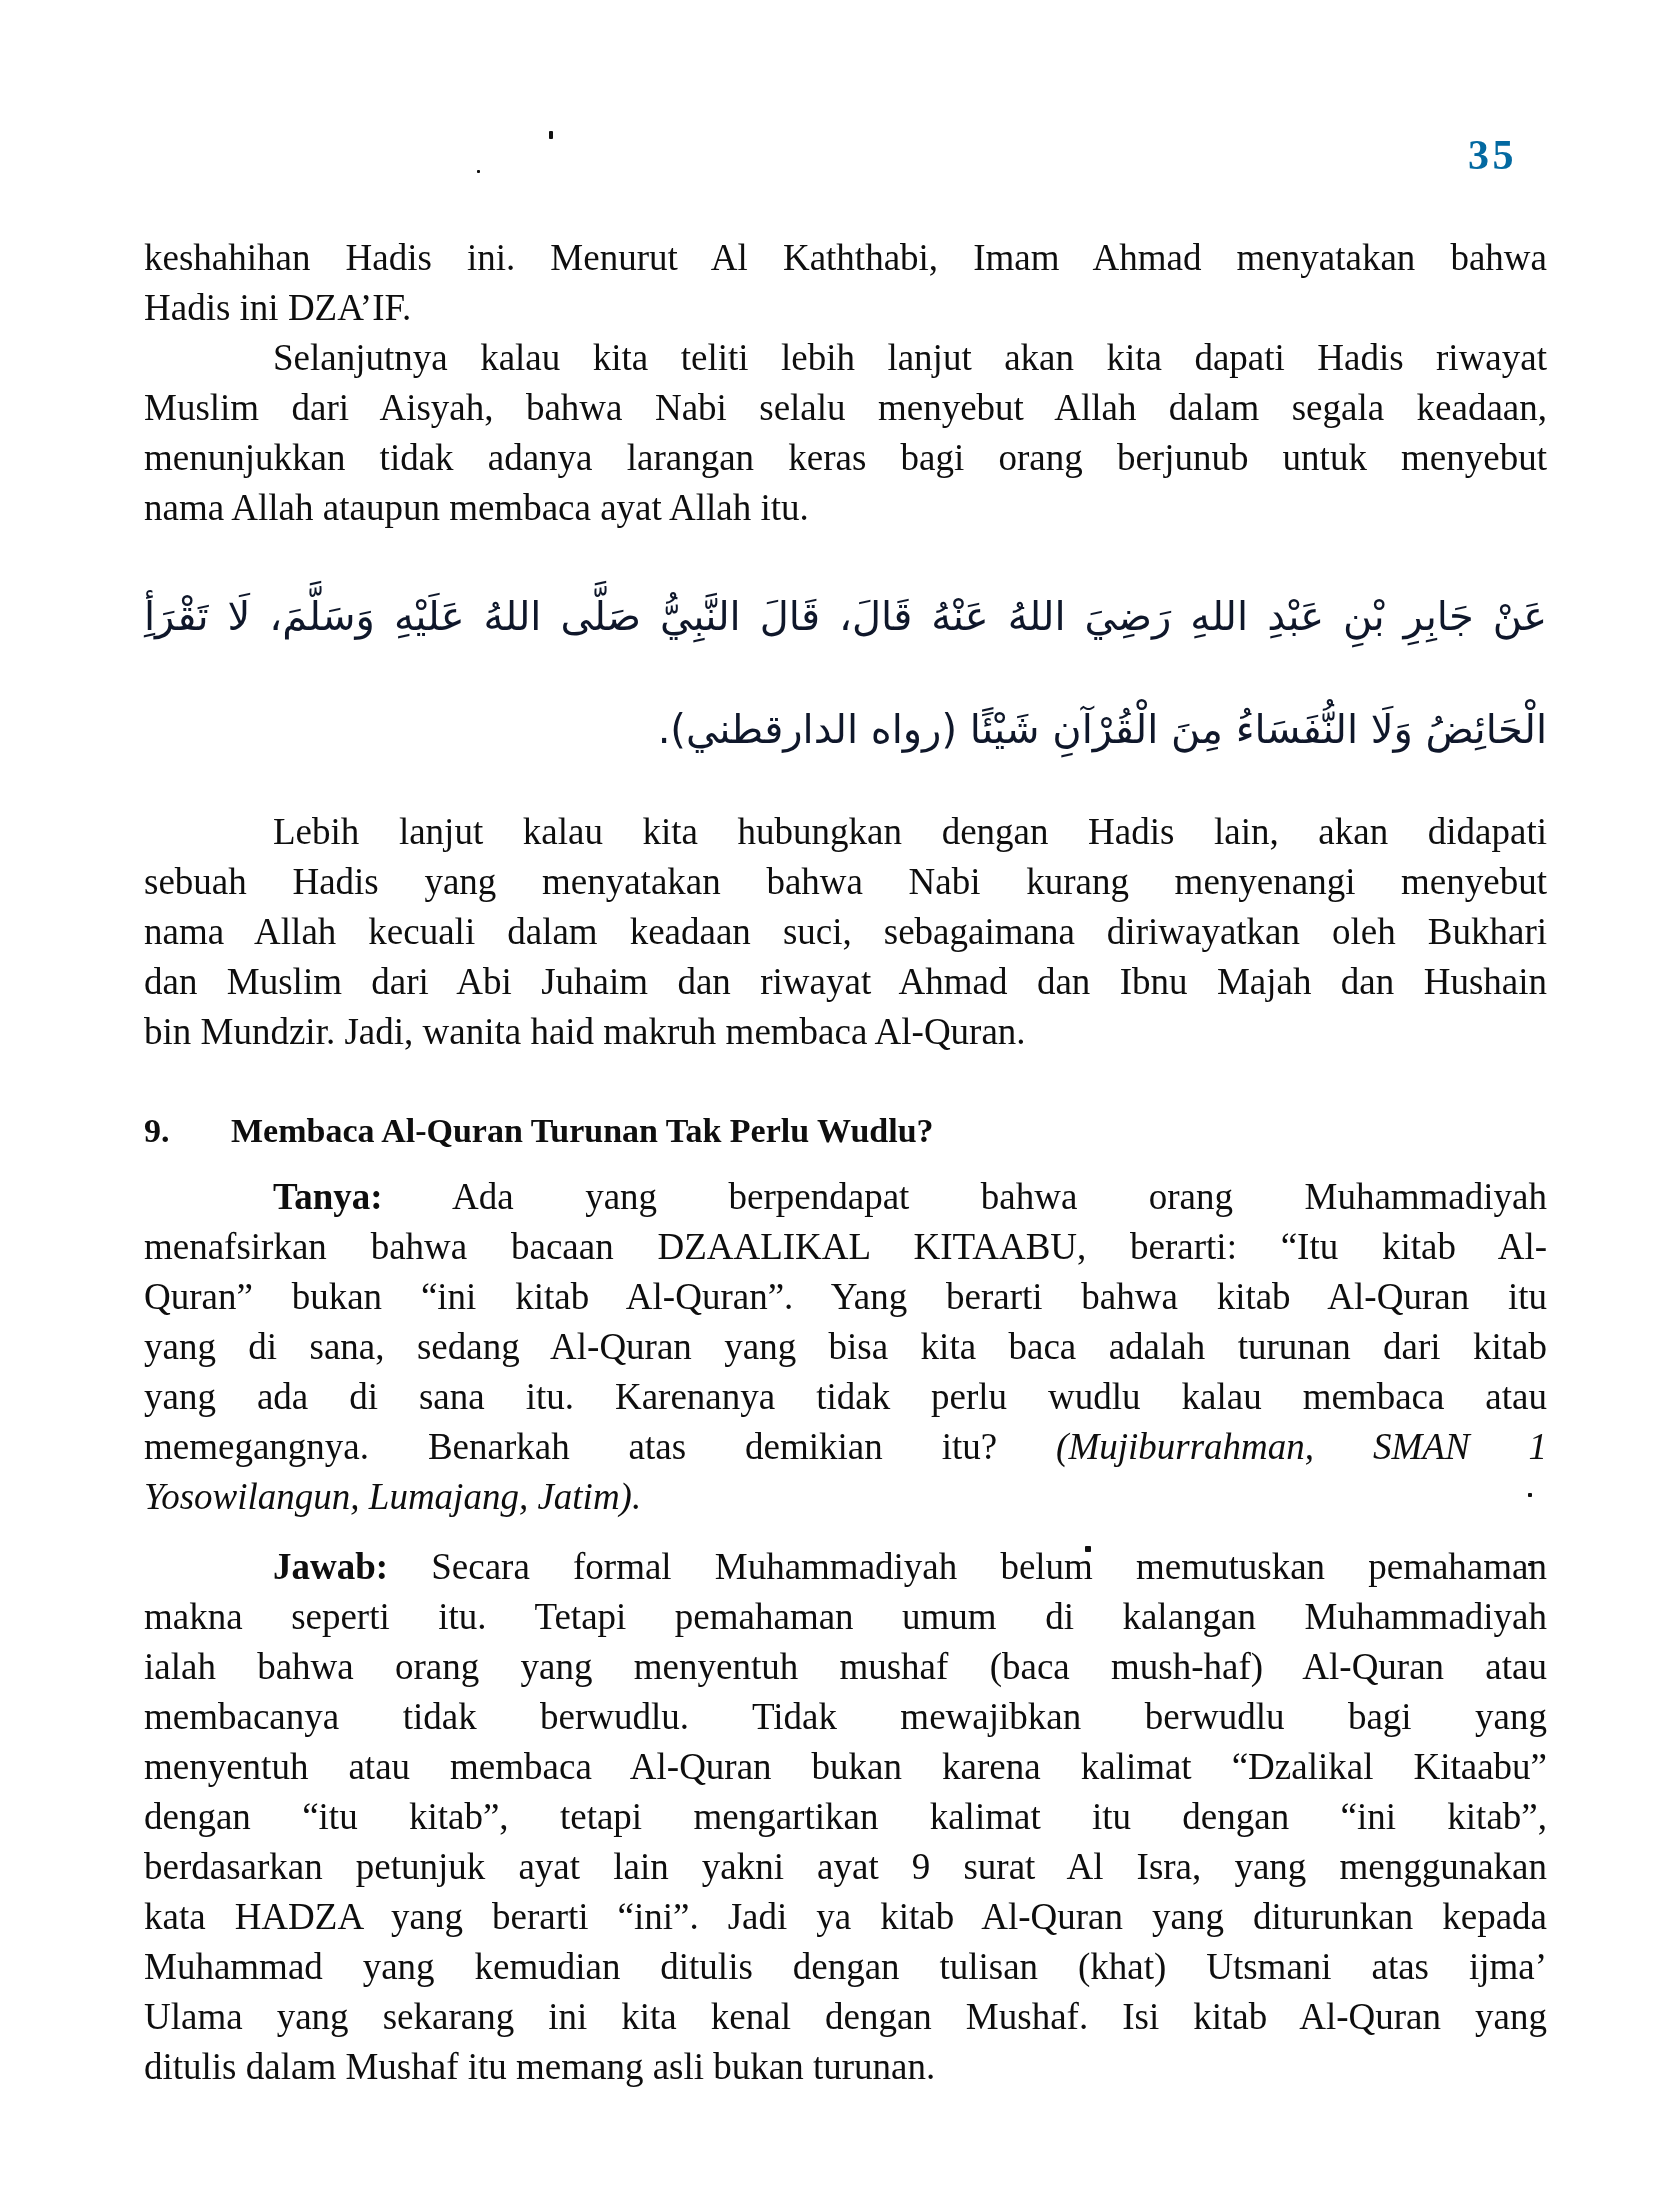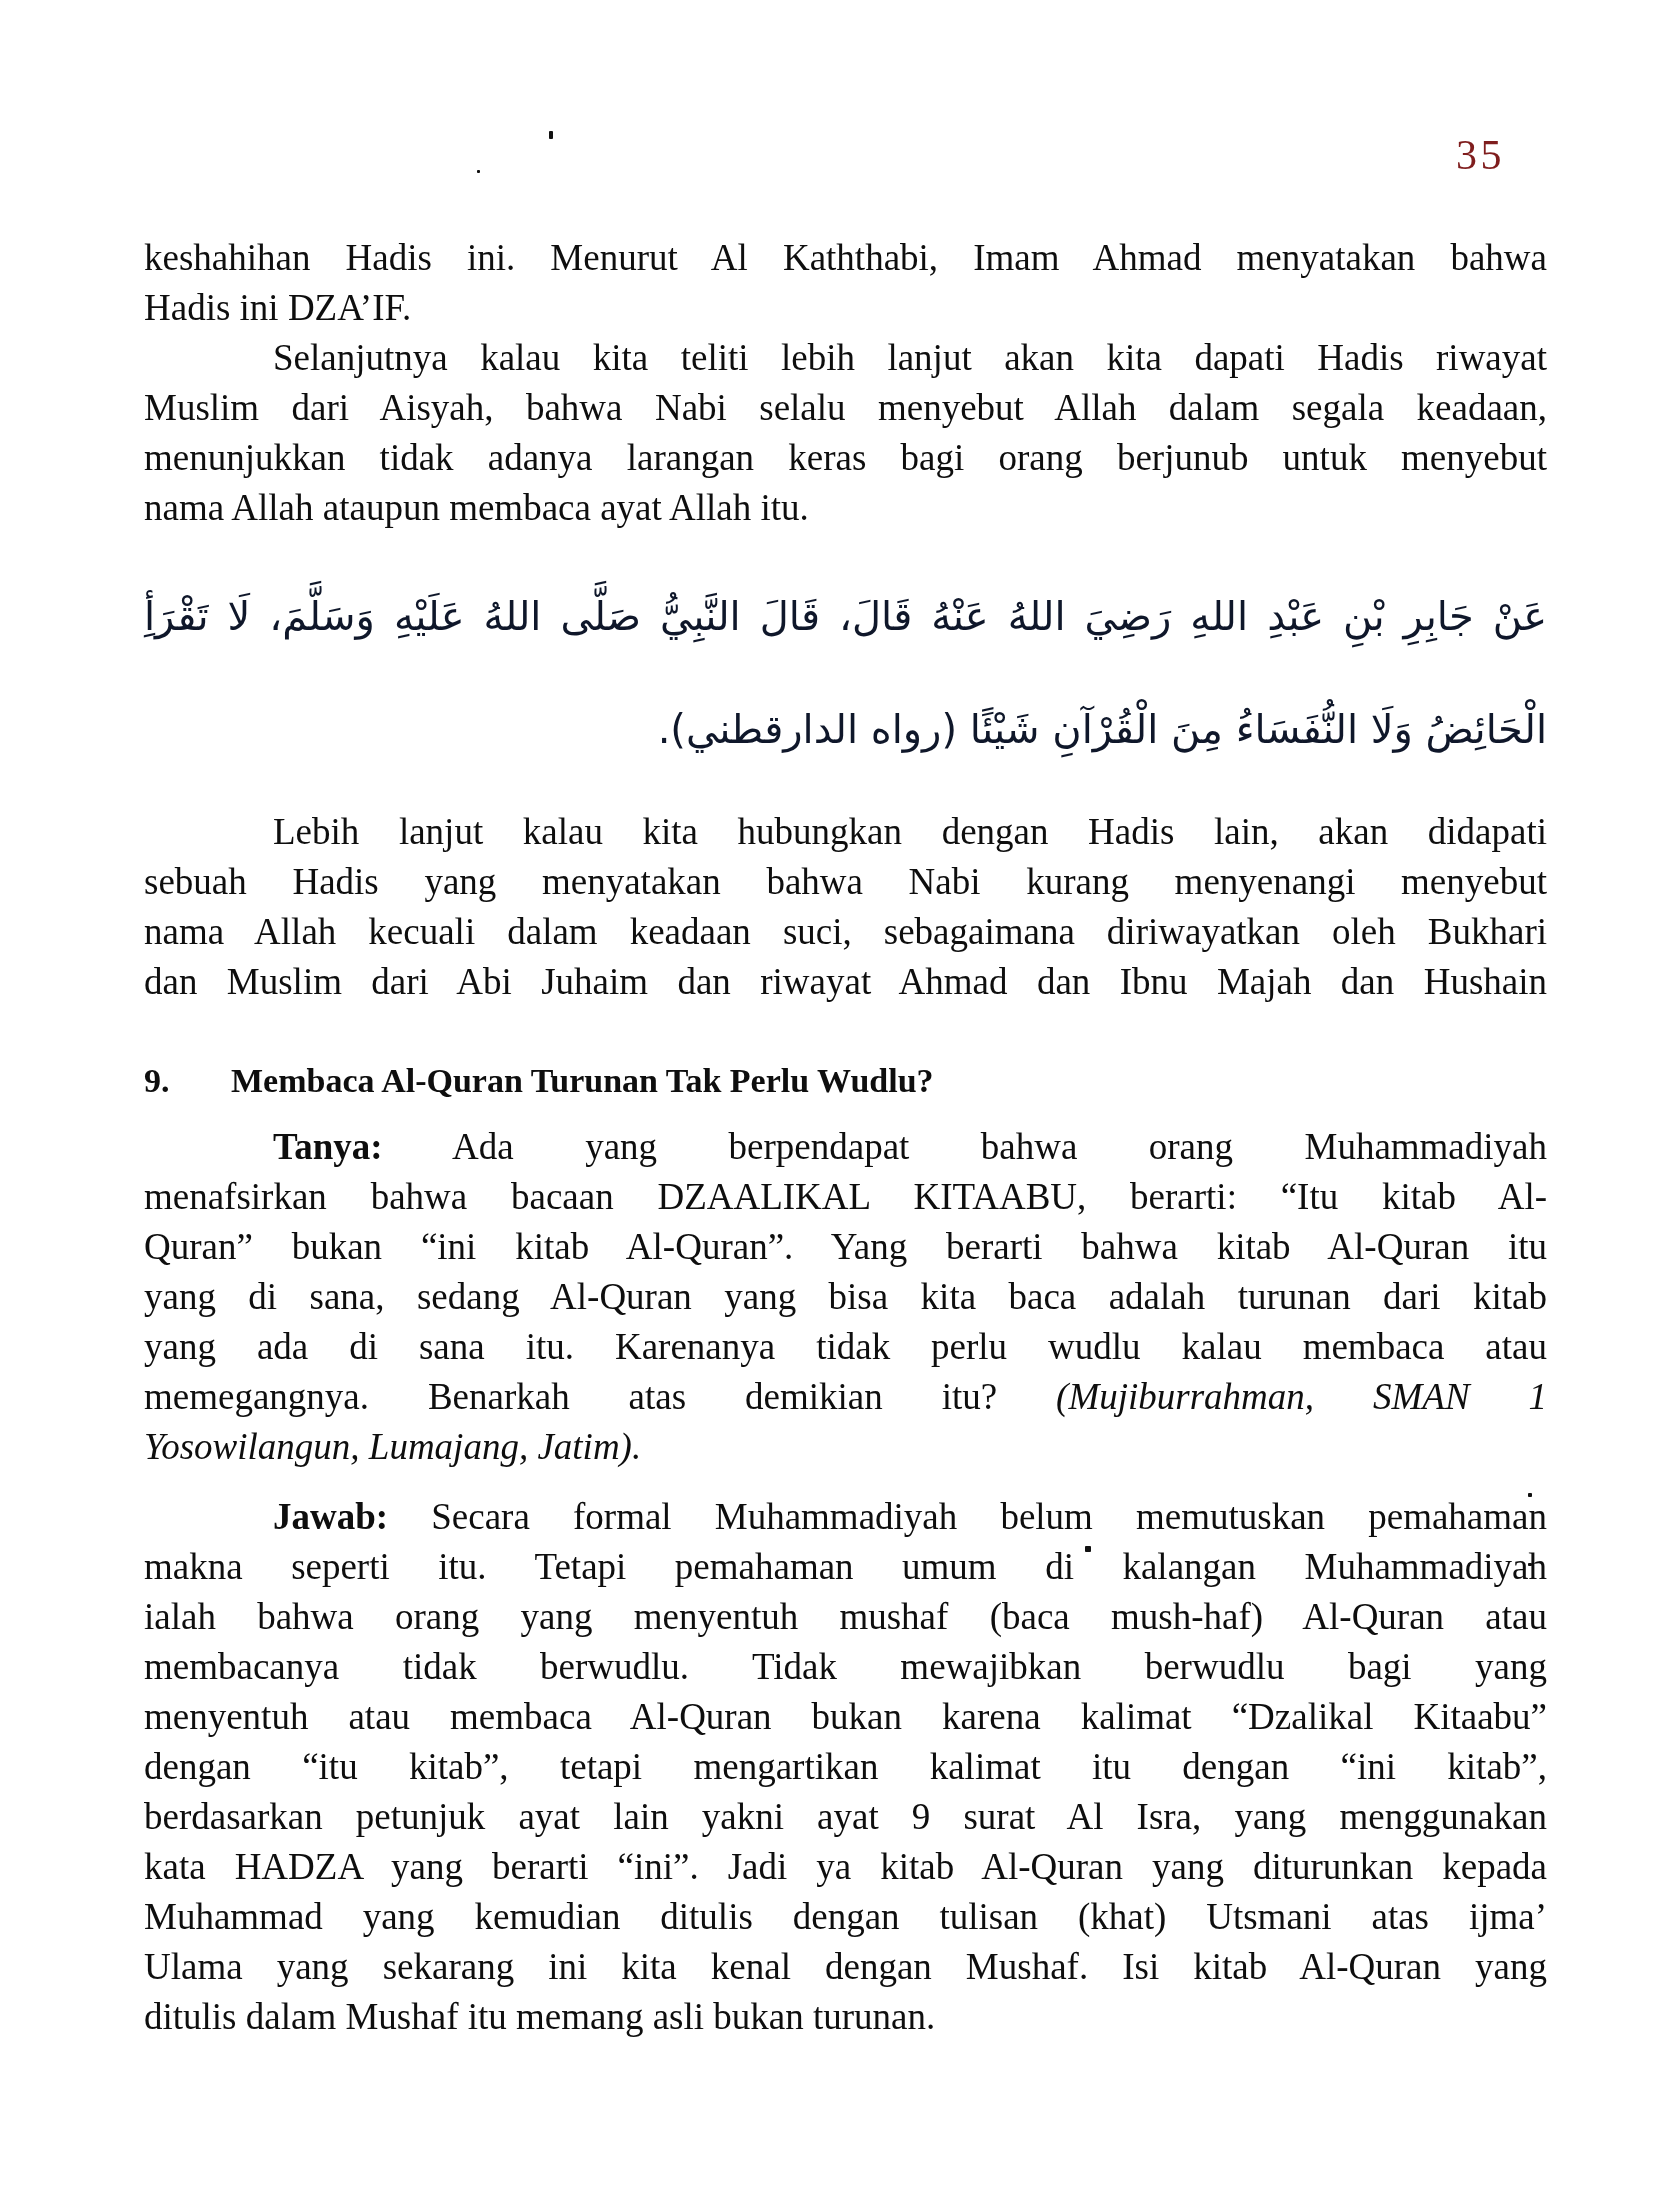--- a/index.html
+++ b/index.html
@@ -8,25 +8,25 @@
     width: 1669px;
     height: 2477px;
     background: #ffffff;
     color: #0e0e0e;
     font-family: "Liberation Serif", "DejaVu Serif", serif;
     overflow: hidden;
   }
   .page-number {
     position: absolute;
     top: 131px;
-    right: 164px;
+    right: 152px;
     font-size: 42px;
-    font-weight: normal;
+    font-weight: bold;
     letter-spacing: 3.5px;
-    color: #7f1d1d;
+    color: #0369a1;
   }
   .content {
     position: absolute;
     left: 144px;
     top: 233px;
     width: 1403px;
     font-size: 37px;
     line-height: 50px;
     text-justify: inter-word;
   }
@@ -89,20 +89,21 @@
       </div>
       <div class="arabic" dir="rtl">
         <div class="aline">عَنْ جَابِرِ بْنِ عَبْدِ اللهِ رَضِيَ اللهُ عَنْهُ قَالَ، قَالَ النَّبِيُّ صَلَّى اللهُ عَلَيْهِ وَسَلَّمَ، لَا تَقْرَأِ</div>
         <div class="aline last">الْحَائِضُ وَلَا النُّفَسَاءُ مِنَ الْقُرْآنِ شَيْئًا (رواه الدارقطني).</div>
       </div>
       <div class="para">
         <div class="line ind"><span class="run">Lebih lanjut kalau kita hubungkan dengan Hadis lain, akan didapati</span></div>
         <div class="line"><span class="run">sebuah Hadis yang menyatakan bahwa Nabi kurang menyenangi menyebut</span></div>
         <div class="line"><span class="run">nama Allah kecuali dalam keadaan suci, sebagaimana diriwayatkan oleh Bukhari</span></div>
         <div class="line"><span class="run">dan Muslim dari Abi Juhaim dan riwayat Ahmad dan Ibnu Majah dan Hushain</span></div>
+        <div class="line last"><span class="run">bin Mundzir. Jadi, wanita haid makruh membaca Al-Quran.</span></div>
       </div>
       <div class="heading"><span class="h-num">9.</span><span class="h-title">Membaca Al-Quran Turunan Tak Perlu Wudlu?</span></div>
       <div class="para block-tanya">
         <div class="line ind"><span class="run run-b">Tanya:</span><span class="run"> Ada yang berpendapat bahwa orang Muhammadiyah</span></div>
         <div class="line"><span class="run">menafsirkan bahwa bacaan DZAALIKAL KITAABU, berarti: “Itu kitab Al-</span></div>
         <div class="line"><span class="run">Quran” bukan “ini kitab Al-Quran”. Yang berarti bahwa kitab Al-Quran itu</span></div>
         <div class="line"><span class="run">yang di sana, sedang Al-Quran yang bisa kita baca adalah turunan dari kitab</span></div>
         <div class="line"><span class="run">yang ada di sana itu. Karenanya tidak perlu wudlu kalau membaca atau</span></div>
         <div class="line"><span class="run">memegangnya. Benarkah atas demikian itu? </span><span class="run run-i">(Mujiburrahman, SMAN 1</span></div>
         <div class="line last"><span class="run run-i">Yosowilangun, Lumajang, Jatim).</span></div>

